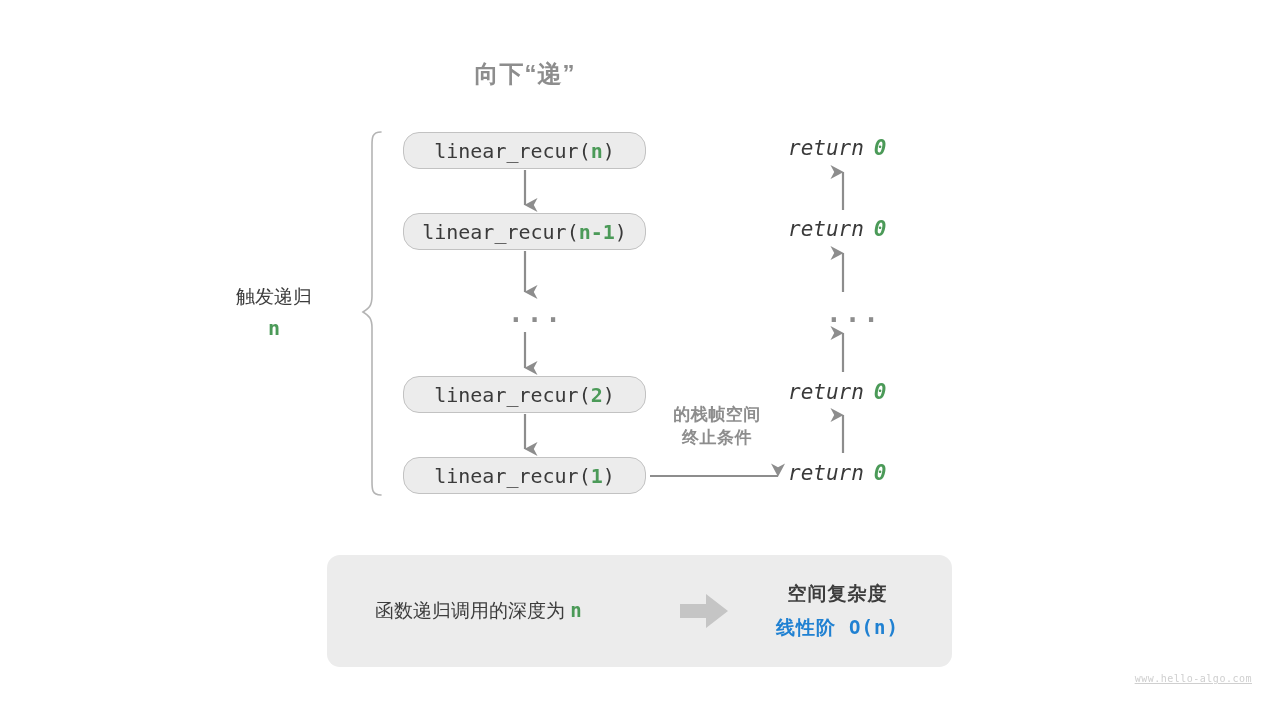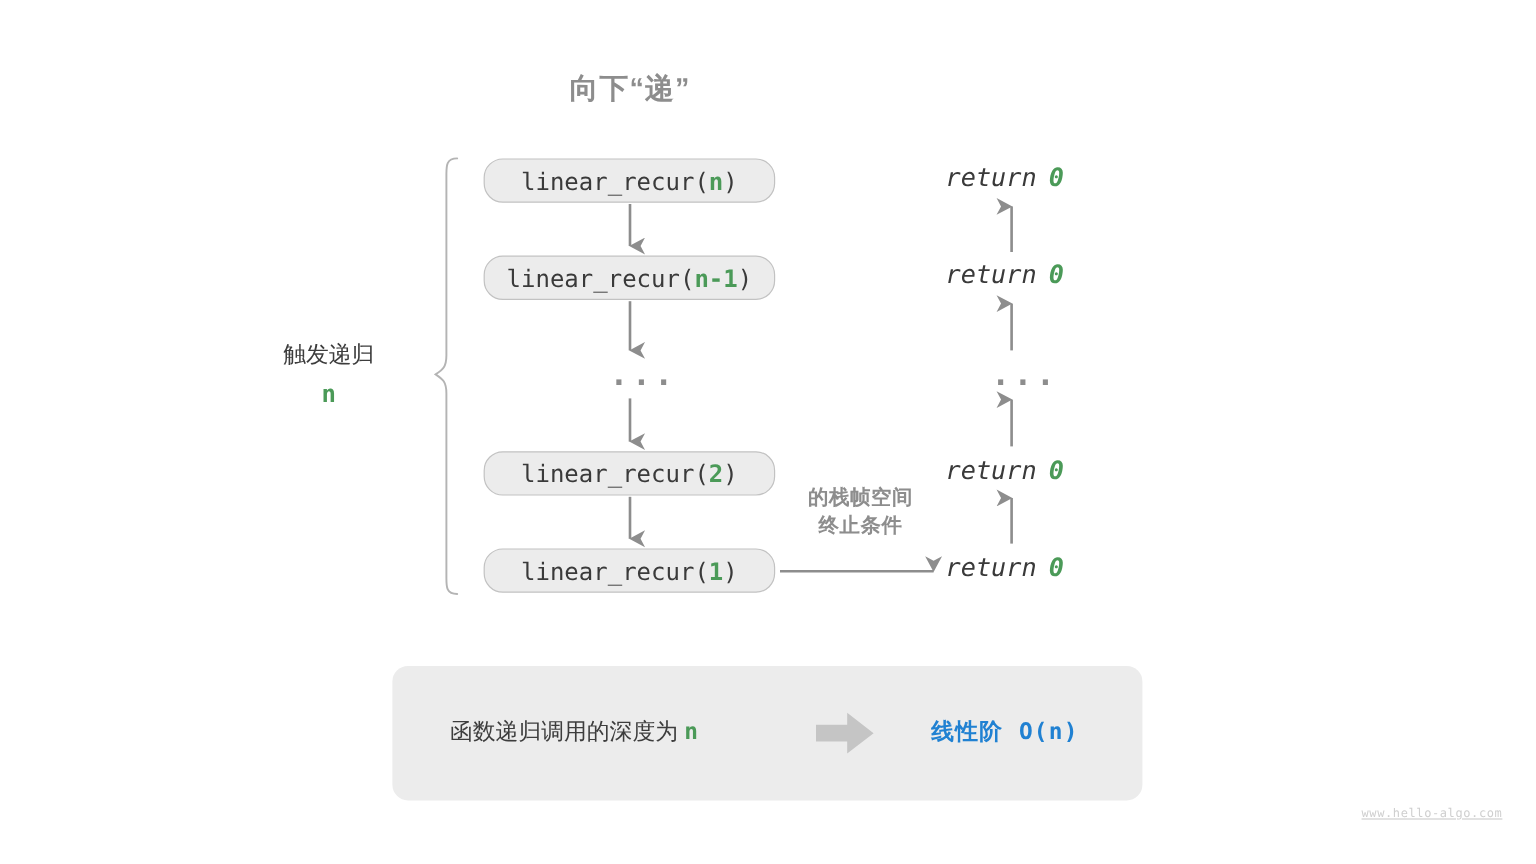--- a/index.html
+++ b/index.html
@@ -331,20 +331,21 @@
       </div>
     </div>
 
     <div id="summary-arrow">
       <svg width="52" height="40" viewBox="0 0 52 40" xmlns="http://www.w3.org/2000/svg">
         <path d="M2,13 L28,13 L28,3 L50,20 L28,37 L28,27 L2,27 Z" fill="#c5c5c5"></path>
       </svg>
     </div>
 
     <div id="summary-right">
+      <div class="title">空间复杂度</div>
       <div class="value">
         <span>线性阶</span><span class="ocomp">O(n)</span>
       </div>
     </div>
   </div>
 
   <div id="watermark">www.hello-algo.com</div>
 
 </div>
 

